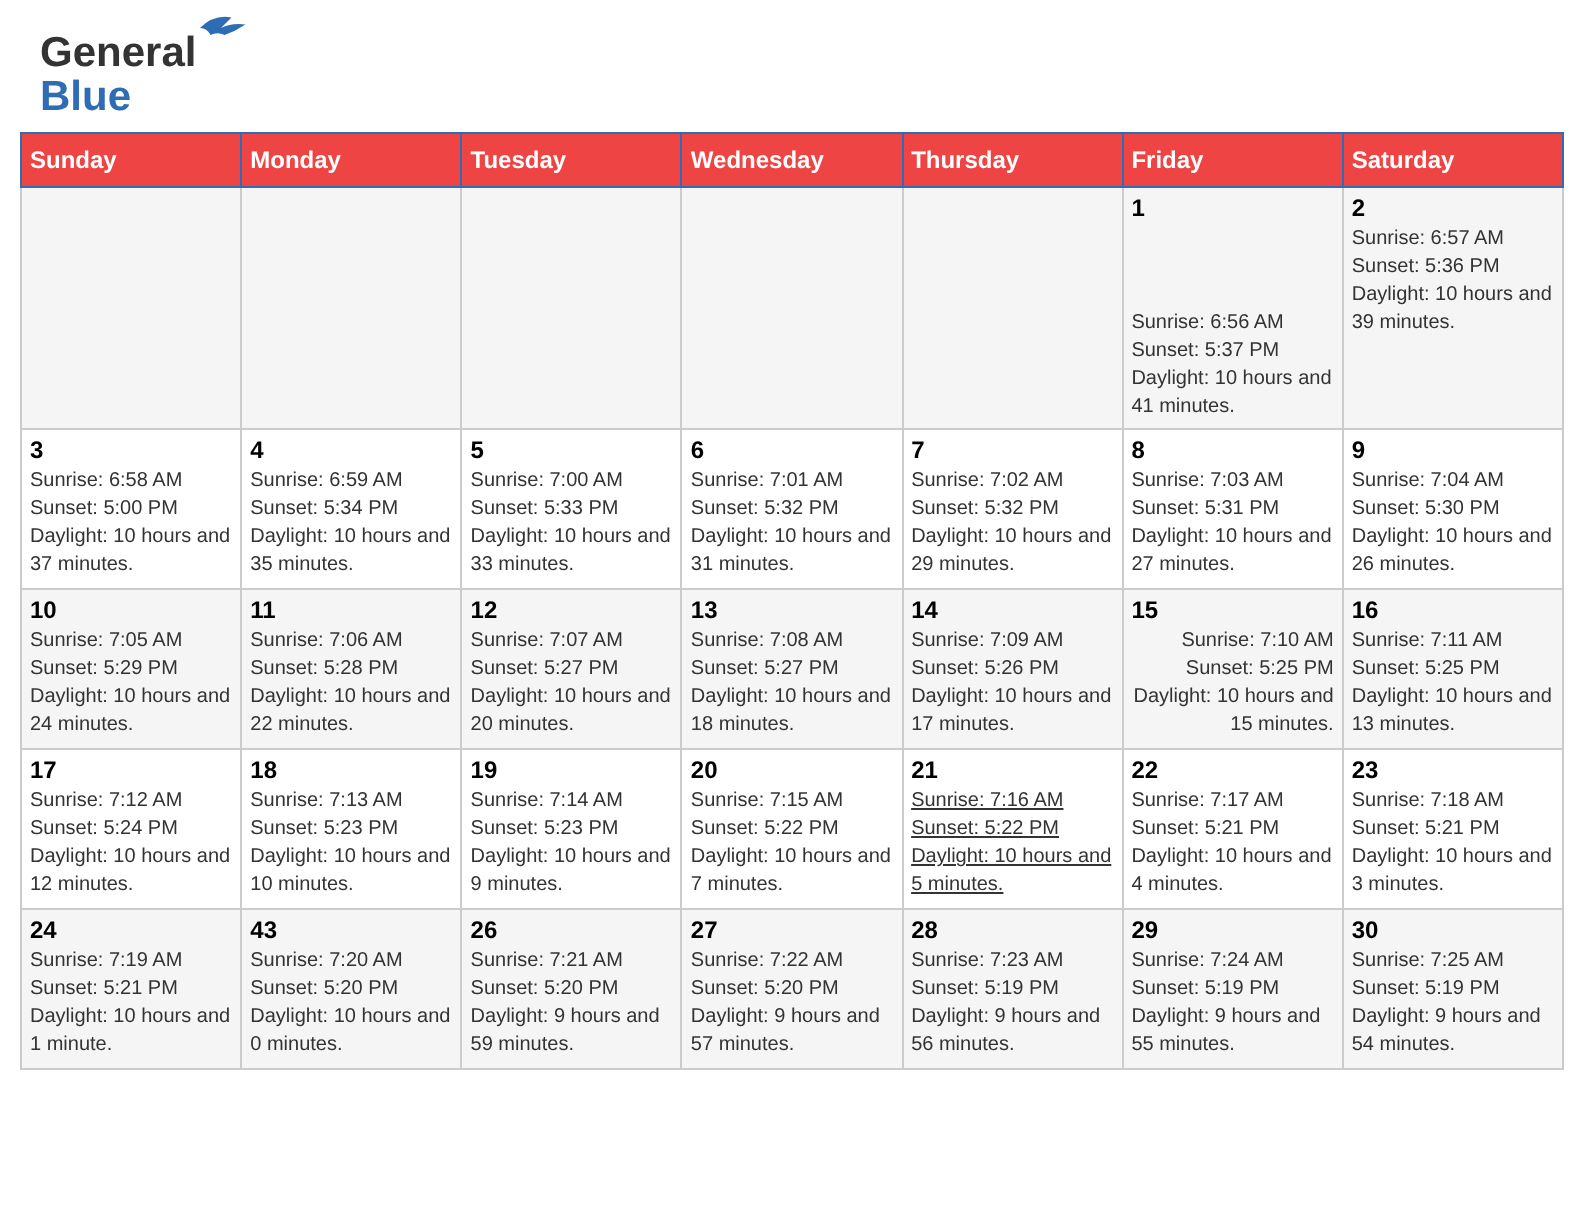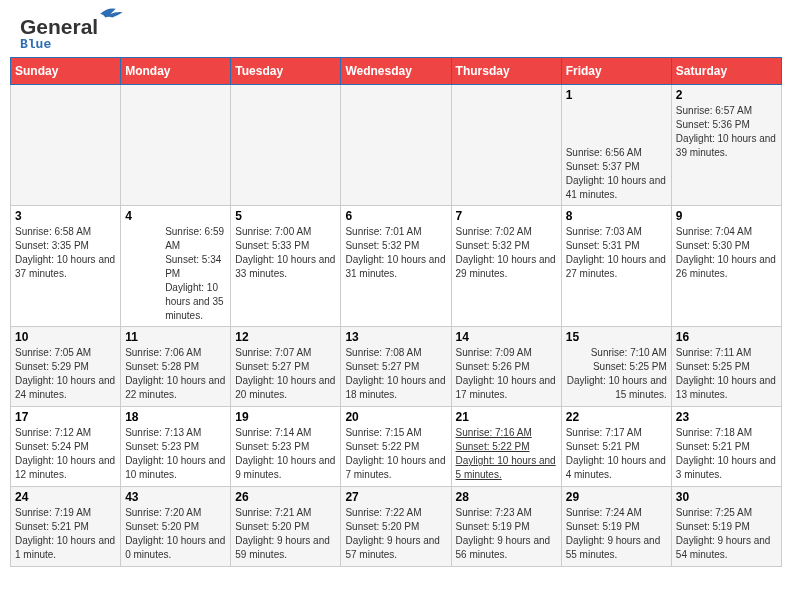--- a/index.html
+++ b/index.html
@@ -82,21 +82,21 @@
 
 <div class="header">
   <div class="logo">
   <div style="display:flex; align-items:flex-start; flex-direction:column;">
     <div style="display:flex; align-items:center; position:relative;">
       <span style="font-size:21px; font-weight:bold; color:#333;">General</span>
       <svg width="28" height="18" viewBox="0 0 32 20" style="position:absolute; top:-10px; right:-30px;">
         <path d="M0 10 Q8 2 18 4 Q14 8 12 10 Q18 7 26 8 Q20 12 14 14 Q10 12 6 14 Q4 10 0 10Z" fill="#2e6db4"></path>
       </svg>
     </div>
-    <span style="font-size:13px; font-weight:bold; color:#2e6db4; margin-top:-2px;font-family:Liberation Mono, monospace;">Blue</span>
+    <span style="font-size:21px; font-weight:bold; color:#2e6db4; margin-top:-2px;">Blue</span>
   </div>
 </div>
   <div class="title-block">
     <div class="month-title"></div>
     <div class="location"></div>
   </div>
 </div>
 
 <table class="calendar">
   <thead>
@@ -127,26 +127,26 @@
           <span class="day-num">2</span>
           <div class="day-info" style="white-space: pre-line;">Sunrise: 6:57 AM
 Sunset: 5:36 PM
 Daylight: 10 hours and 39 minutes.</div>
         </td>
       </tr>
       <tr>
         <td>
           <span class="day-num">3</span>
           <div class="day-info" style="white-space: pre-line;">Sunrise: 6:58 AM
-Sunset: 3:35 PM
+Sunset: 5:00 PM
 Daylight: 10 hours and 37 minutes.</div>
         </td>
         <td>
           <span class="day-num">4</span>
-          <div class="day-info" style="white-space: pre-line; margin-left: 40px;">Sunrise: 6:59 AM
+          <div class="day-info" style="white-space: pre-line;">Sunrise: 6:59 AM
 Sunset: 5:34 PM
 Daylight: 10 hours and 35 minutes.</div>
         </td>
         <td>
           <span class="day-num">5</span>
           <div class="day-info" style="white-space: pre-line;">Sunrise: 7:00 AM
 Sunset: 5:33 PM
 Daylight: 10 hours and 33 minutes.</div>
         </td>
         <td>

